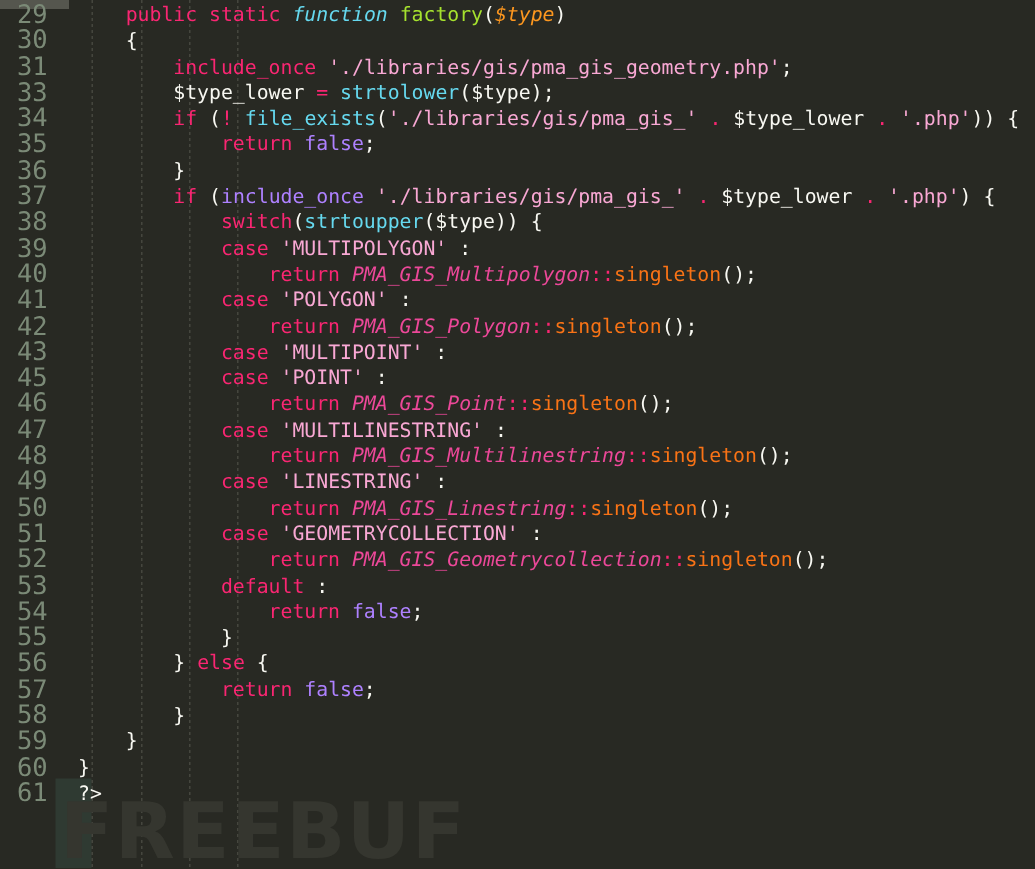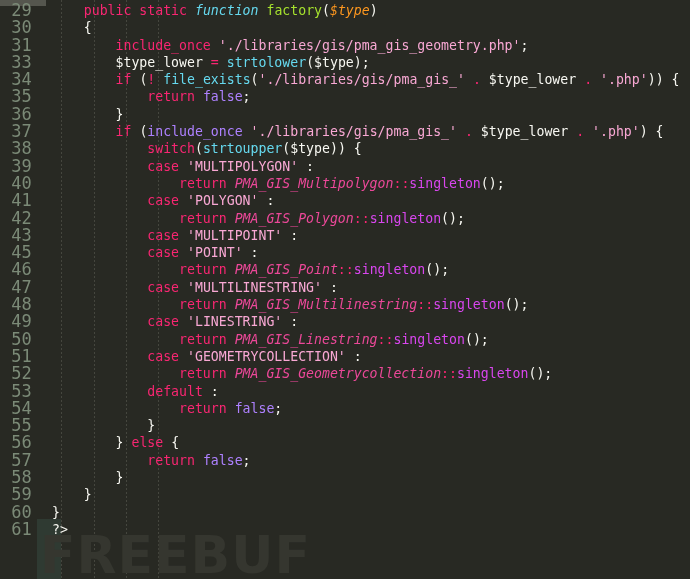--- a/index.html
+++ b/index.html
@@ -98,21 +98,21 @@
   .kw2  { color: #ae81ff; }           
   .fnkw { color: #66d9ef; font-style: italic; }  
   .fn   { color: #a6e22e; }           
   .call { color: #66d9ef; }           
   .var  { color: #fd971f; font-style: italic; } 
   .varw { color: #f8f8f2; }           
   .str  { color: #f9a8d4; }           
   .cls  { color: #ec4899; font-style: italic; } 
   .op   { color: #f92672; }           
   .punc { color: #f8f8f2; }           
-  .meth { color: #d946ef; }           
+  .meth { color: #f97316; }           
 </style>
 </head>
 <body>
 
 <div id="editor-root">
 
   <div id="top-strip"></div>
 
   <div id="guides">
       <div class="guide" style="left: 61px;"></div>

